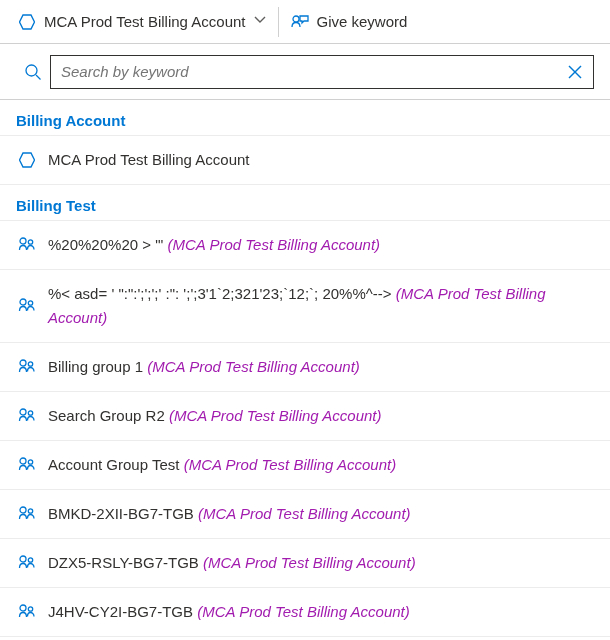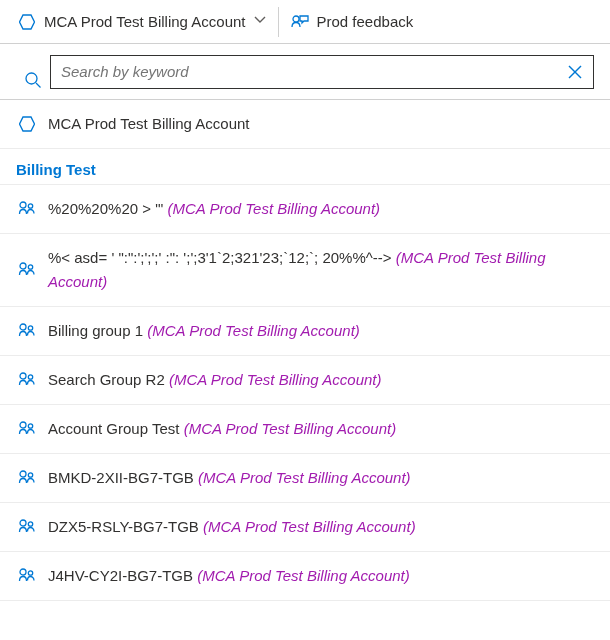--- a/index.html
+++ b/index.html
@@ -57,21 +57,21 @@
 
     .searchbar-wrap {
       padding: 10px 16px;
       height: 56px;
       border-bottom: 1px solid #d0d0d0;
       display: flex;
       align-items: center;
     }
     .searchbar {
       display: flex;
-      align-items: flex-end;
+      align-items: center;
       width: 100%;
       height: 34px;
     }
     .search-icon {
       width: 34px;
       display: flex;
       align-items: center;
       justify-content: center;
       color: #0078d4;
     }
@@ -166,21 +166,21 @@
   </div>
   <div class="divider"></div>
   <div class="topbar-seg">
     <span class="feedback-icon">
       <svg width="18" height="16" viewBox="0 0 18 16">
           <circle cx="5" cy="5" r="3" fill="none" stroke="#0078d4" stroke-width="1.3"></circle>
           <path d="M1 13 C1 10 3 8.5 5 8.5 C7 8.5 9 10 9 13" fill="none" stroke="#0078d4" stroke-width="1.3"></path>
           <path d="M9 2 L17 2 L17 7 L13 7 L11 9 L11 7 L9 7 Z" fill="none" stroke="#0078d4" stroke-width="1.3"></path>
         </svg>
     </span>
-    <span class="feedback-label">Prod feedback</span>
+    <span class="feedback-label">Give keyword</span>
   </div>
 </div>
 
 <div class="searchbar-wrap">
   <div class="searchbar">
     <span class="search-icon">
       <svg width="18" height="18" viewBox="0 0 18 18">
           <circle cx="7.5" cy="7.5" r="5.5" fill="none" stroke="#0078d4" stroke-width="1.3"></circle>
           <line x1="12" y1="12" x2="16.5" y2="16.5" stroke="#0078d4" stroke-width="1.3"></line>
         </svg>
@@ -191,20 +191,21 @@
         <svg width="16" height="16" viewBox="0 0 16 16">
             <line x1="2" y1="2" x2="14" y2="14" stroke="#0078d4" stroke-width="1.4"></line>
             <line x1="14" y1="2" x2="2" y2="14" stroke="#0078d4" stroke-width="1.4"></line>
           </svg>
       </span>
     </div>
   </div>
 </div>
 
 <div class="content">
+  <div class="section-header">Billing Account</div>
   <div class="section-body" id="billing-account-body">
   <div class="result-row">
     <span class="row-icon">
       <svg width="16" height="16" viewBox="0 0 16 16">
             <polygon points="4,1 12,1 15.5,8 12,15 4,15 0.5,8" fill="none" stroke="#0078d4" stroke-width="1.4"></polygon>
           </svg>
     </span>
     <span class="row-text">
       <span class="row-label">MCA Prod Test Billing Account</span>
       <span class="row-context"></span>

